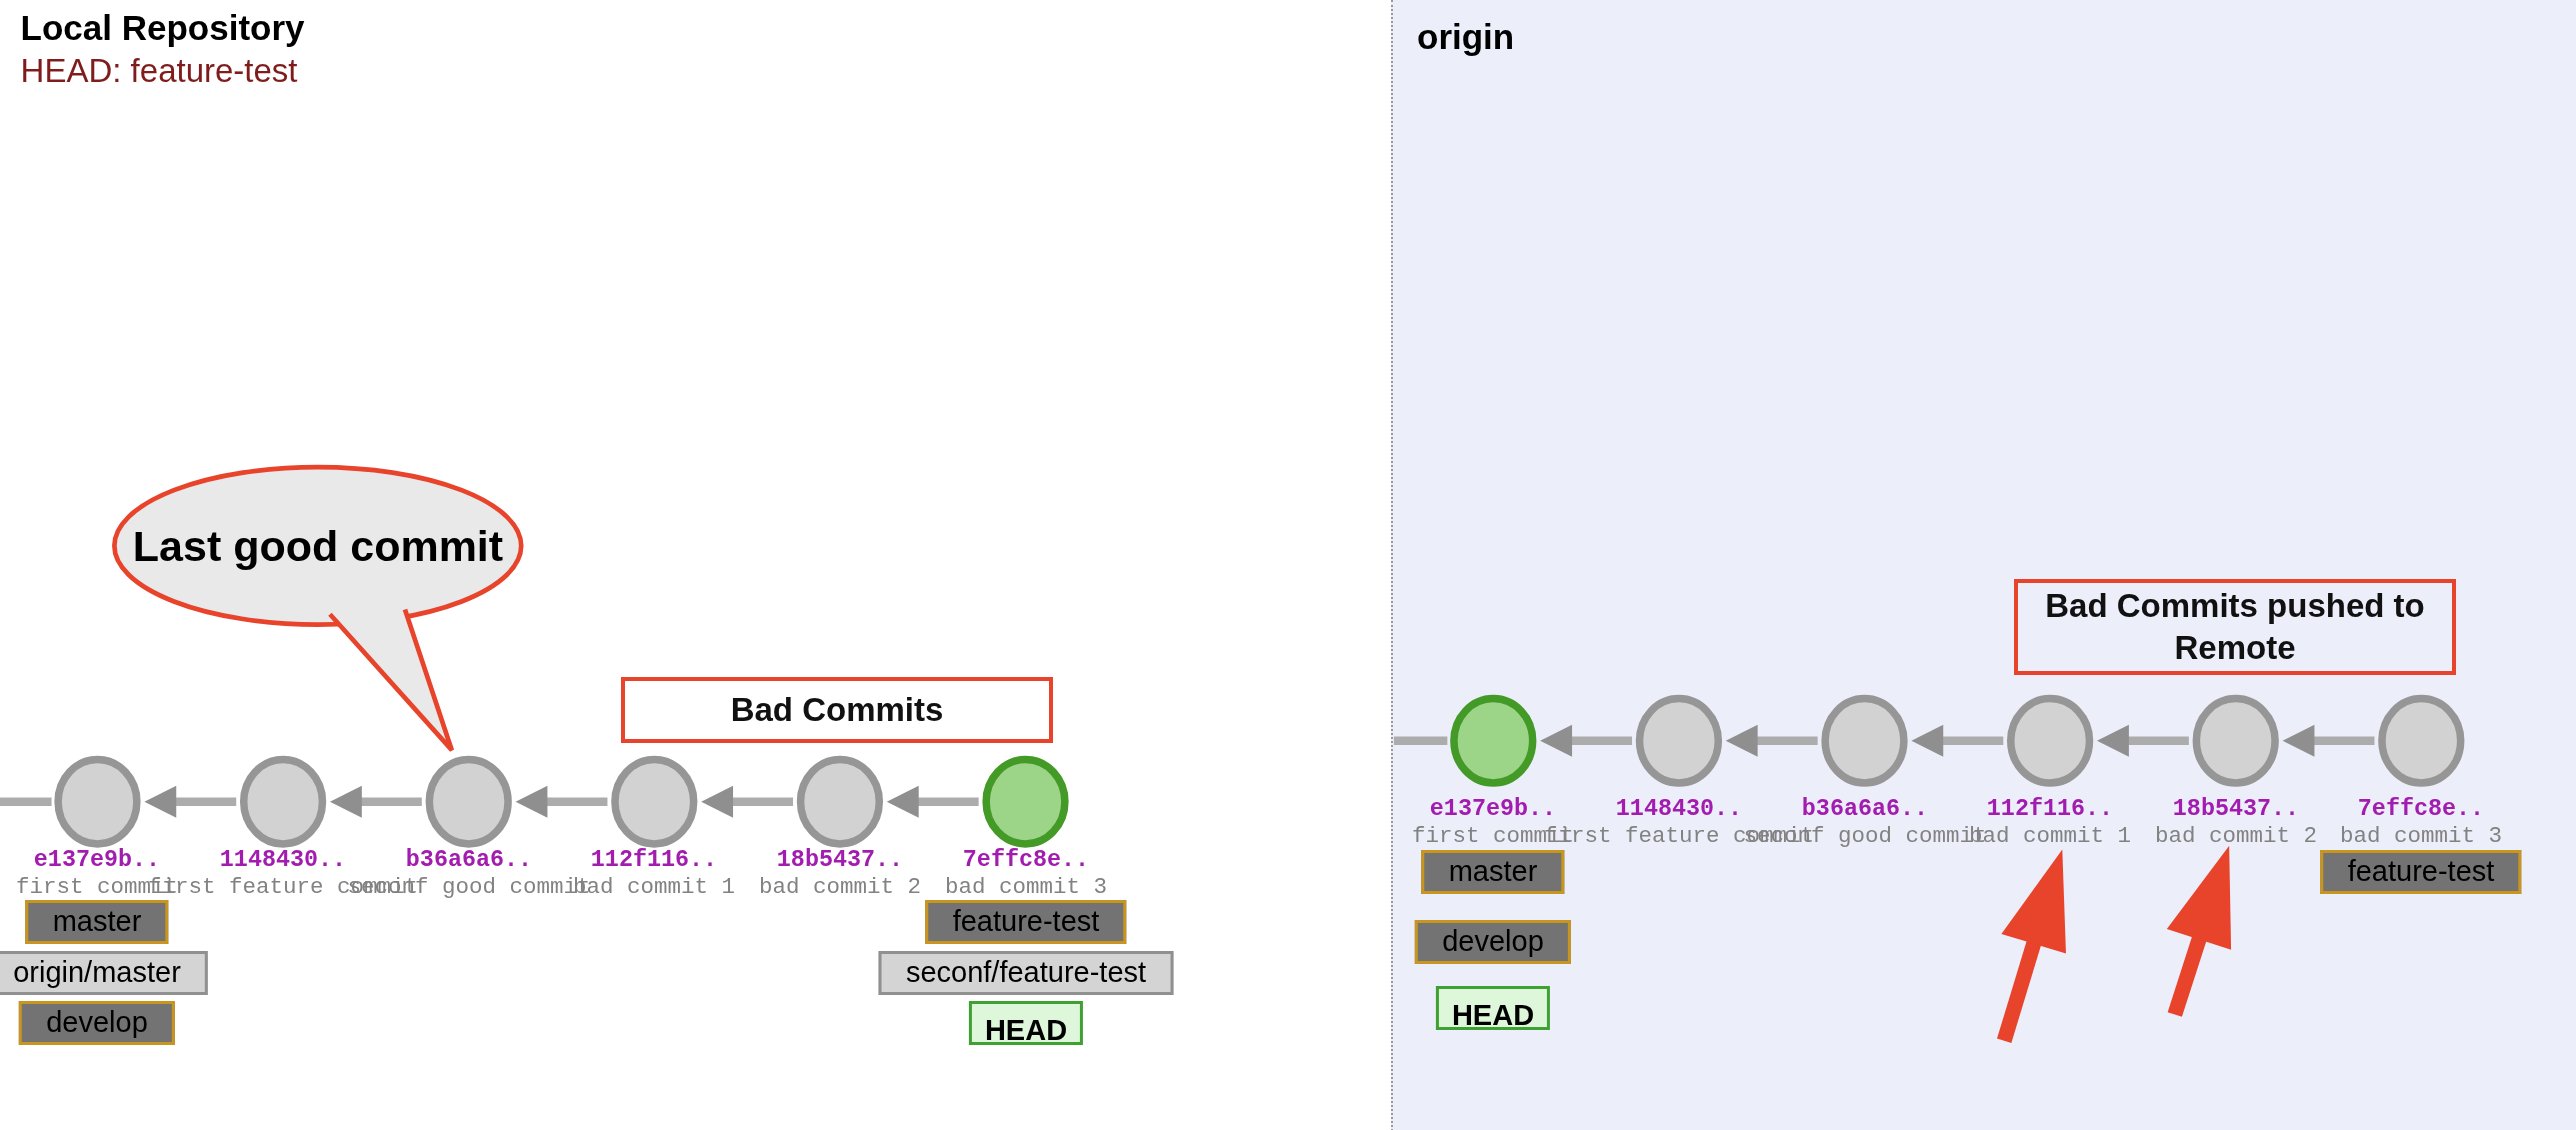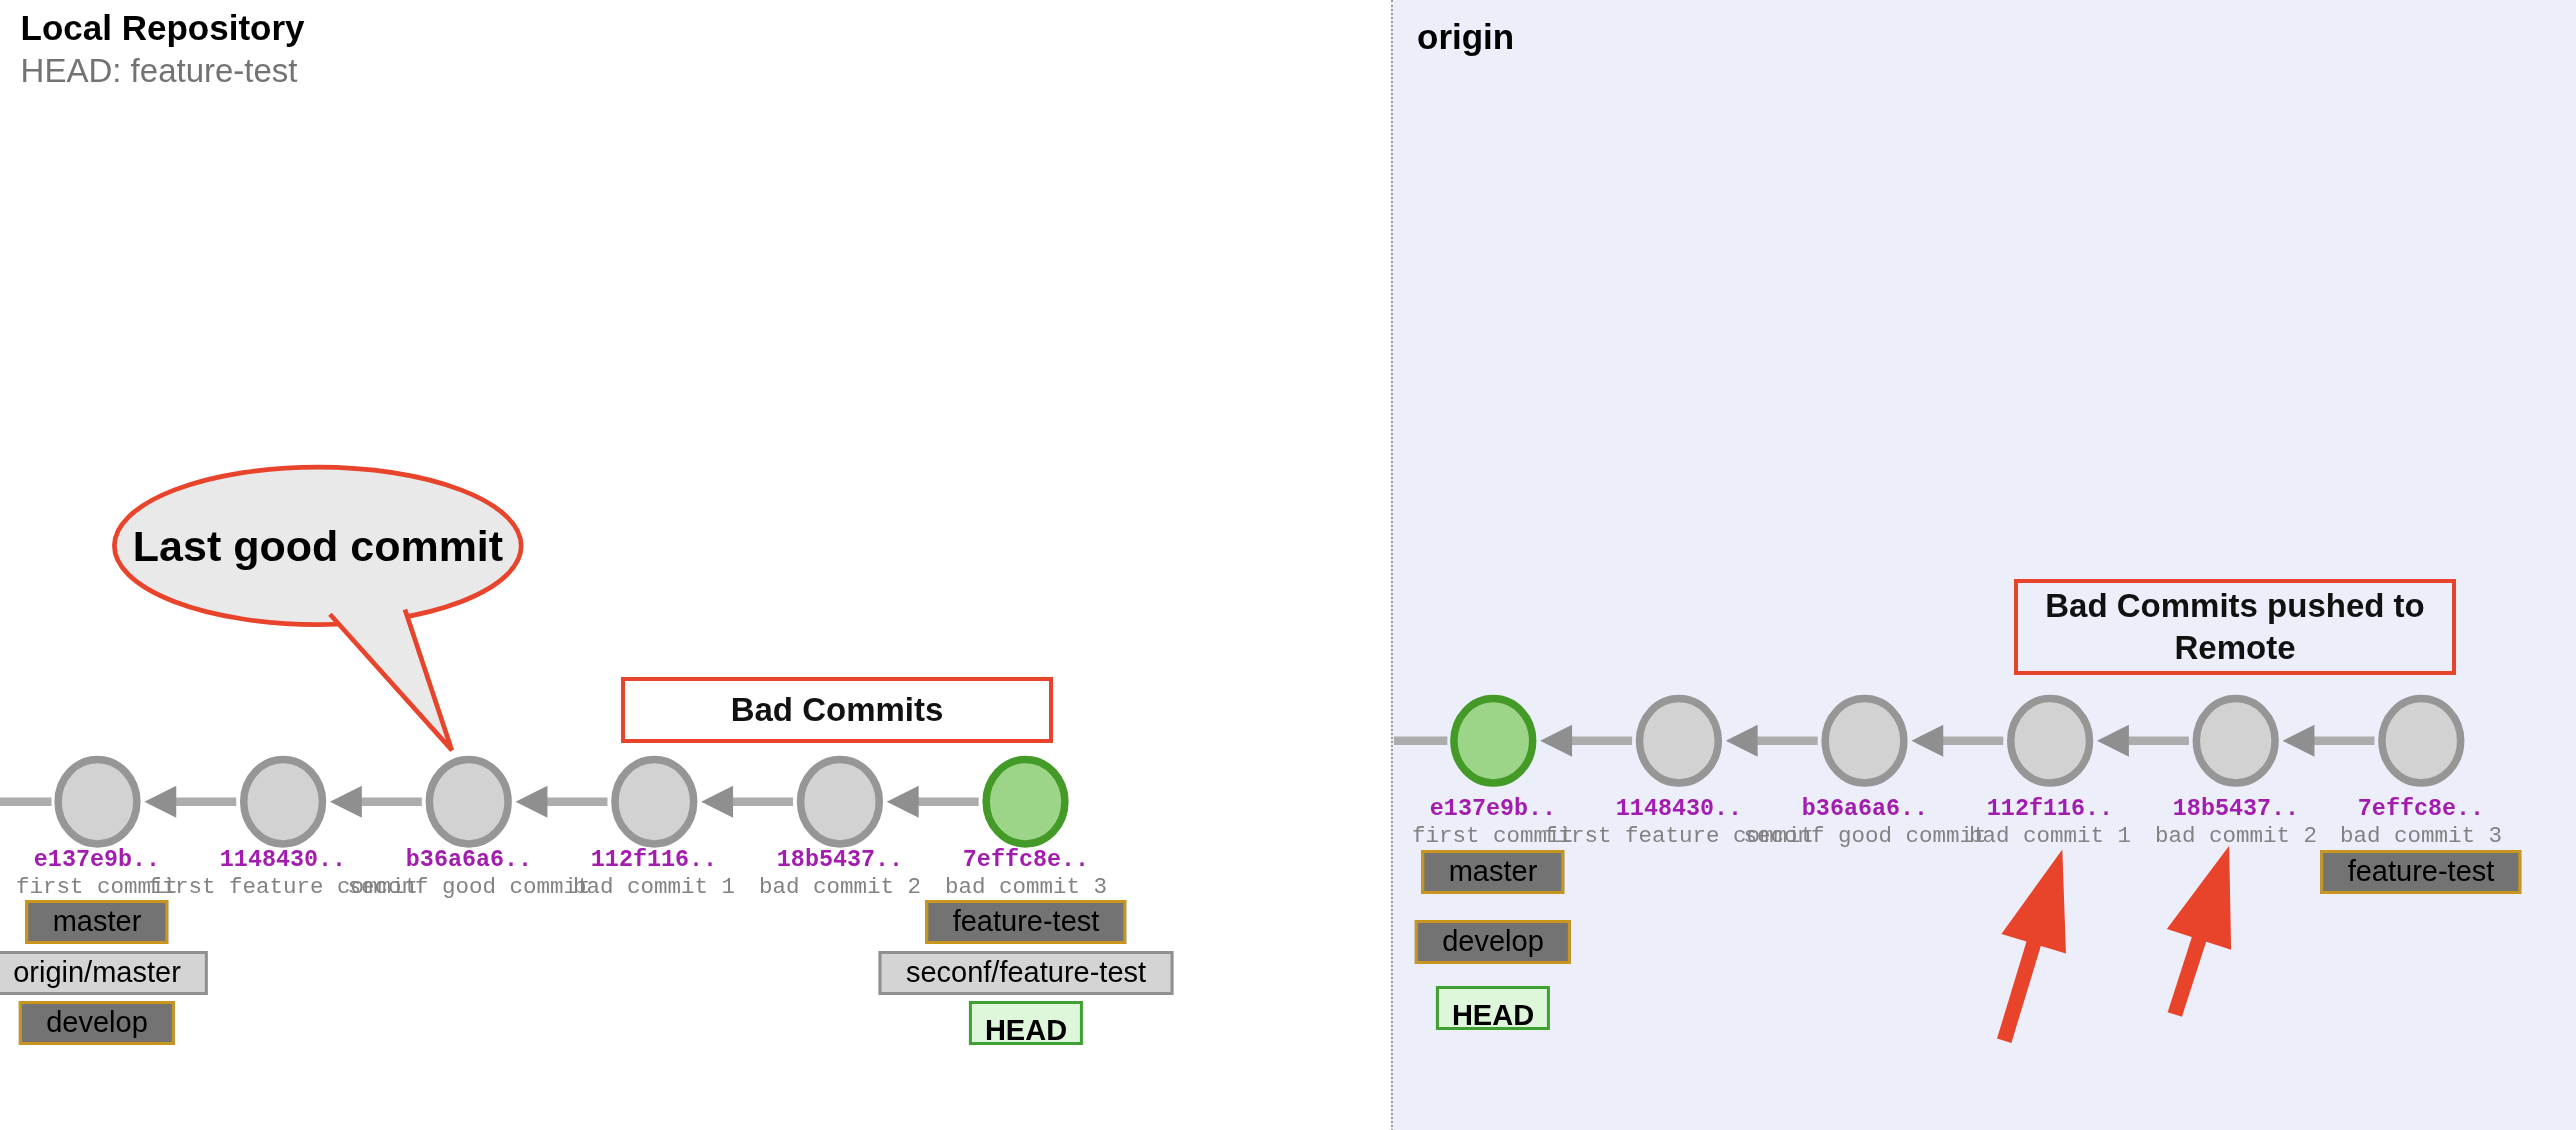--- a/index.html
+++ b/index.html
@@ -3,21 +3,21 @@
 <meta charset="utf-8">
 <style>
   html,body{margin:0;padding:0;background:#fff;}
   .stage{position:relative;width:2576px;height:1131px;overflow:hidden;
          font-family:"Liberation Sans",sans-serif;background:#ffffff;}
   .origin-bg{position:absolute;top:0;height:1131px;left:1391px;width:1185px;
              background:#eceefa;border-left:2.8px dotted #9a9a9a;box-sizing:border-box;}
   #graph{position:absolute;left:0;top:0;z-index:2;}
   .overlay{position:absolute;left:0;top:0;width:100%;height:100%;z-index:3;pointer-events:none;}
   .title{position:absolute;font-weight:bold;font-size:35px;color:#000;white-space:nowrap;}
-  .subtitle{position:absolute;font-size:33px;color:#737373;white-space:nowrap;}
+  .subtitle{position:absolute;font-size:33px;color:#7f1d1d;white-space:nowrap;}
   .redbox{position:absolute;border:4.7px solid #e8432b;box-sizing:border-box;
           display:flex;align-items:center;justify-content:center;text-align:center;
           font-weight:bold;font-size:33px;color:#111;line-height:42px;}
   .redbox.left-box{left:621px;top:677px;width:432px;height:66px;background:#ffffff;}
   .redbox.right-box{left:2014px;top:579px;width:442px;height:96px;background:transparent;}
   .callout-text{position:absolute;left:121px;top:469px;width:394px;height:154px;
           display:flex;align-items:center;justify-content:center;
           font-weight:bold;font-size:43px;color:#000;}
   .commit-id{position:absolute;transform:translateX(-50%);white-space:nowrap;
           font-family:"Liberation Mono",monospace;font-weight:bold;font-size:23.4px;

